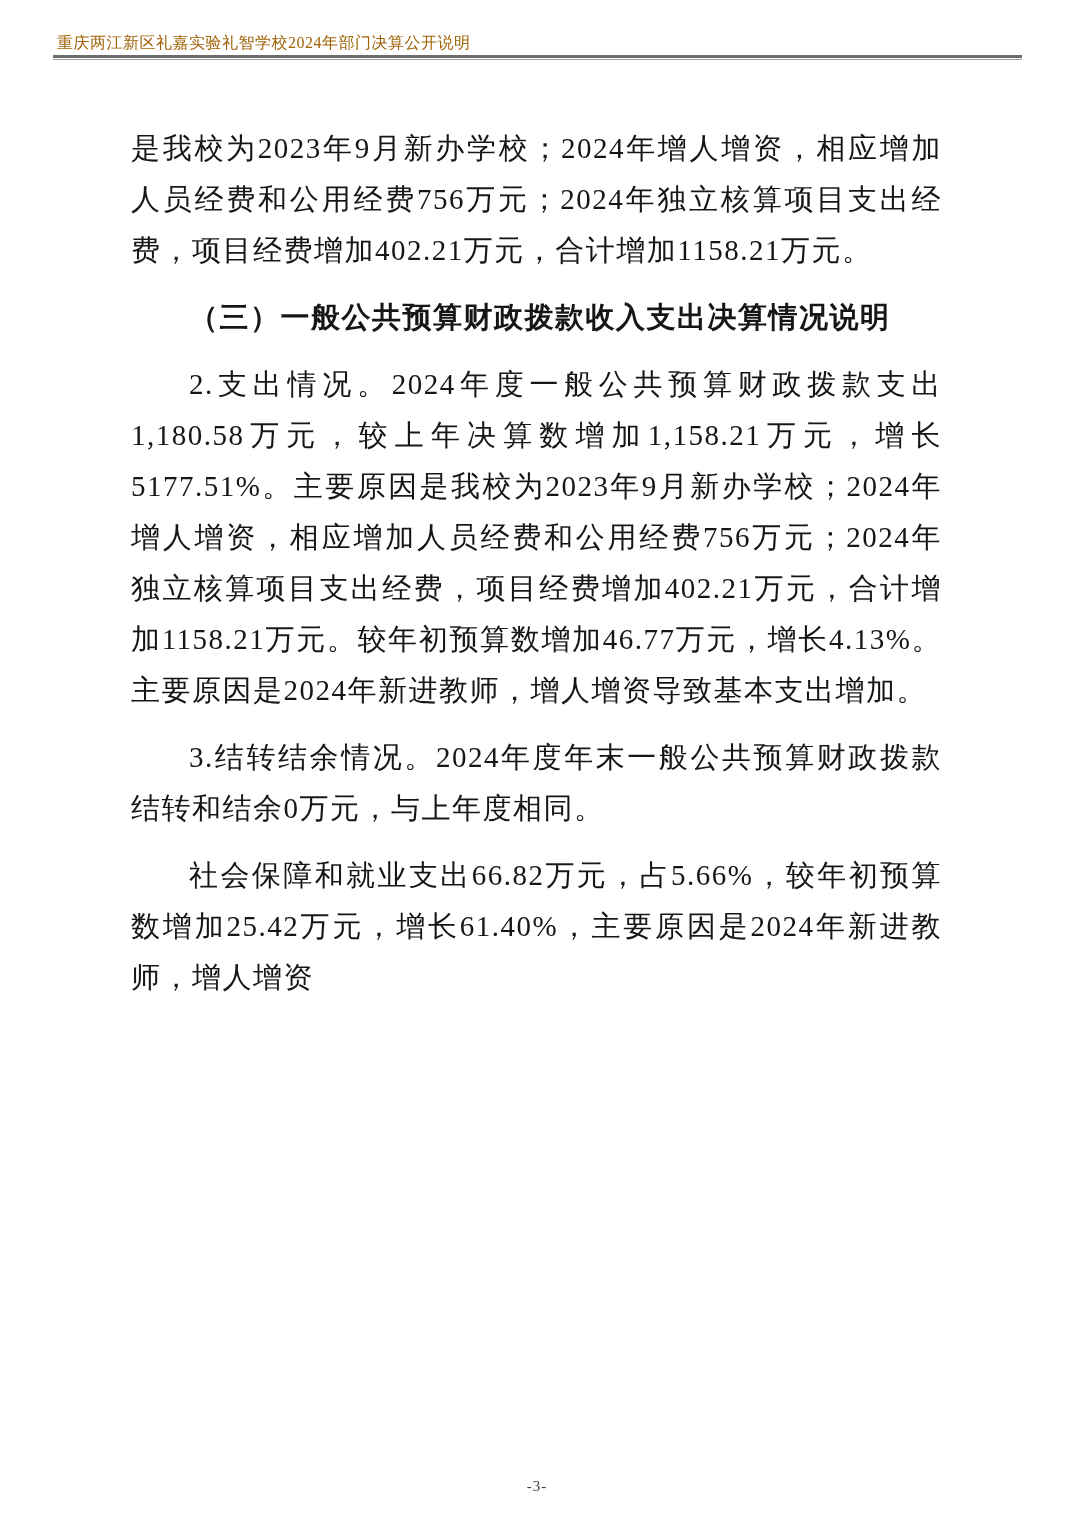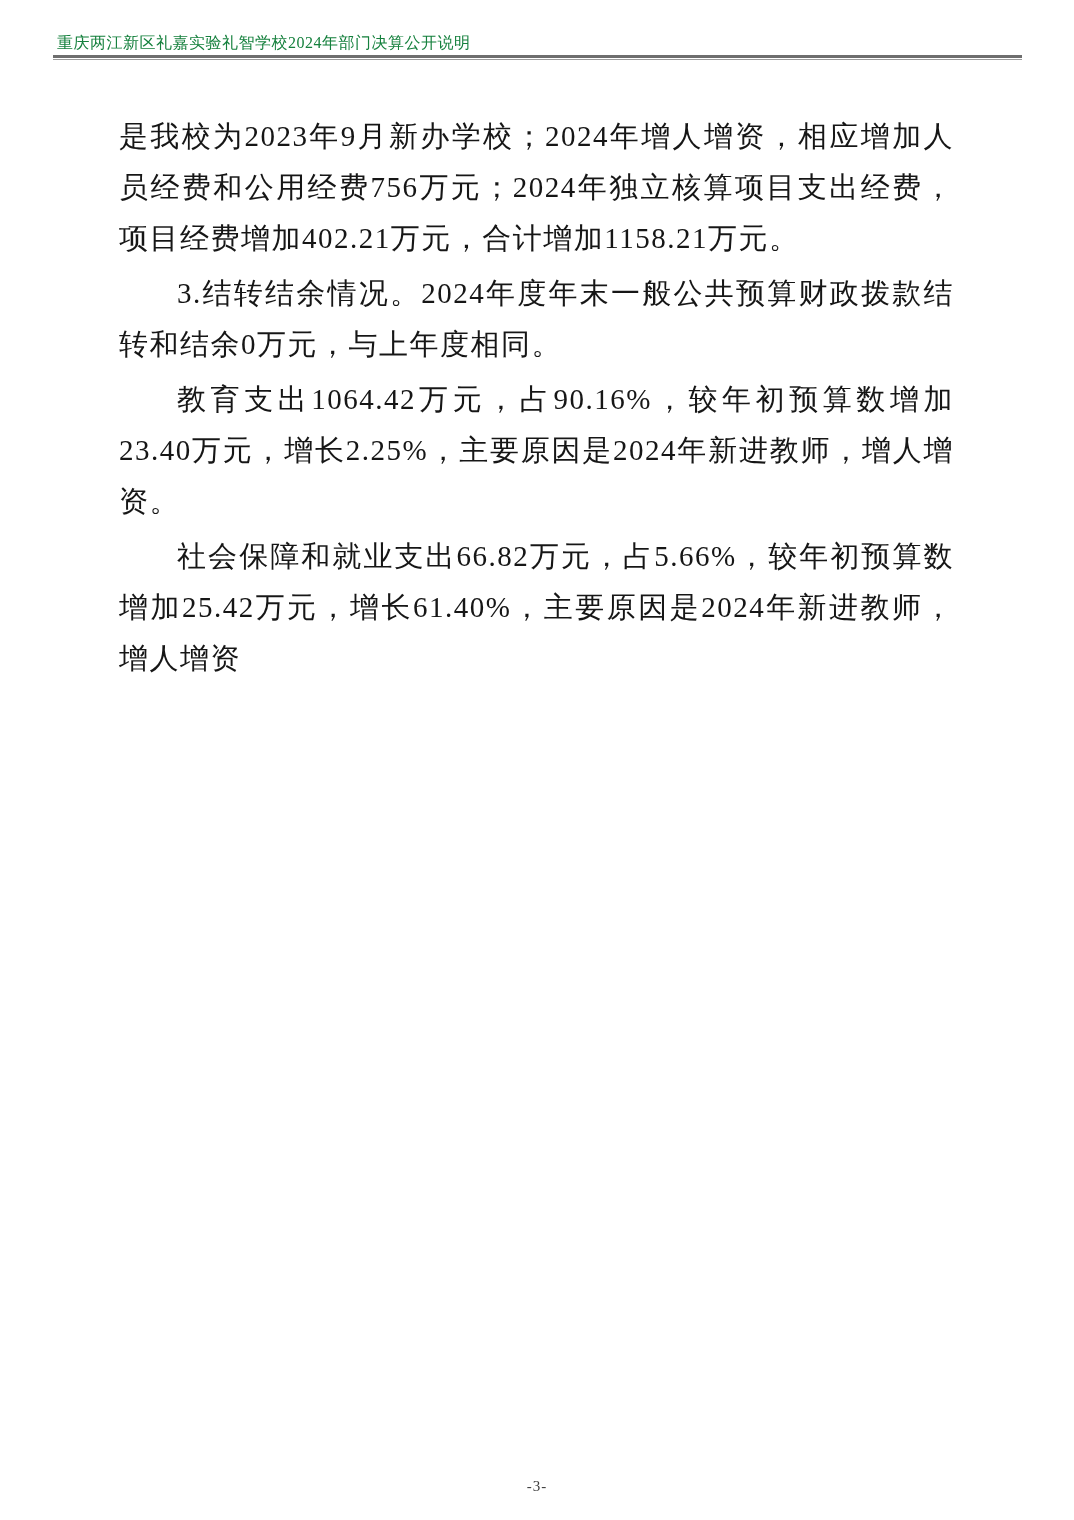--- a/index.html
+++ b/index.html
@@ -23,21 +23,21 @@
   
   .page-header {
     position: absolute;
     top: 33px;
     left: 53px;
     width: 969px;
   }
   .header-title {
     font-size: 16px;
     line-height: 19px;
-    color: #15803d;
+    color: #a16207;
     letter-spacing: 0.5px;
     padding-left: 4px;
     white-space: nowrap;
   }
   .header-rule {
     margin-top: 3px;
     height: 1px;              
     border-top: 3px solid #6e6e6e;
     border-bottom: 1px solid #9c9c9c;
     background: #ffffff;
@@ -49,21 +49,21 @@
     left: 115px;
     width: 843px;
     font-size: 29px;
     line-height: 51px;
     text-align: justify;
     text-justify: inter-character;
     letter-spacing: 1.5px;
     color: #161616;
   }
   .document-body p {
-    margin: 4px;
+    margin: 16px;
     text-indent: 2em;
   }
   .document-body p.no-indent {
     text-indent: 0;
   }
   .document-body p.section-heading {
     font-weight: bold;
   }
   
   .page-footer {
@@ -82,22 +82,23 @@
 
 <div class="page">
 
   <div class="page-header">
     <div class="header-title">重庆两江新区礼嘉实验礼智学校2024年部门决算公开说明</div>
     <div class="header-rule"></div>
   </div>
 
   <div class="document-body">
     <p class="no-indent">是我校为2023年9月新办学校；2024年增人增资，相应增加人员经费和公用经费756万元；2024年独立核算项目支出经费，项目经费增加402.21万元，合计增加1158.21万元。</p>
+    <p class="section-heading">（三）一般公共预算财政拨款收入支出决算情况说明</p>
+    <p>2.支出情况。2024年度一般公共预算财政拨款支出1,180.58万元，较上年决算数增加1,158.21万元，增长5177.51%。主要原因是我校为2023年9月新办学校；2024年增人增资，相应增加人员经费和公用经费756万元；2024年独立核算项目支出经费，项目经费增加402.21万元，合计增加1158.21万元。较年初预算数增加46.77万元，增长4.13%。主要原因是2024年新进教师，增人增资导致基本支出增加。</p>
     <p>3.结转结余情况。2024年度年末一般公共预算财政拨款结转和结余0万元，与上年度相同。</p>
-    <p>教育支出1064.42万元，占90.16%，较年初预算数增加23.40万元，增长2.25%，主要原因是2024年新进教师，增人增资。</p>
     <p>社会保障和就业支出66.82万元，占5.66%，较年初预算数增加25.42万元，增长61.40%，主要原因是2024年新进教师，增人增资</p>
   </div>
 
   <div class="page-footer">
     <span>-3-</span>
   </div>
 
 </div>
 
 </body></html>

